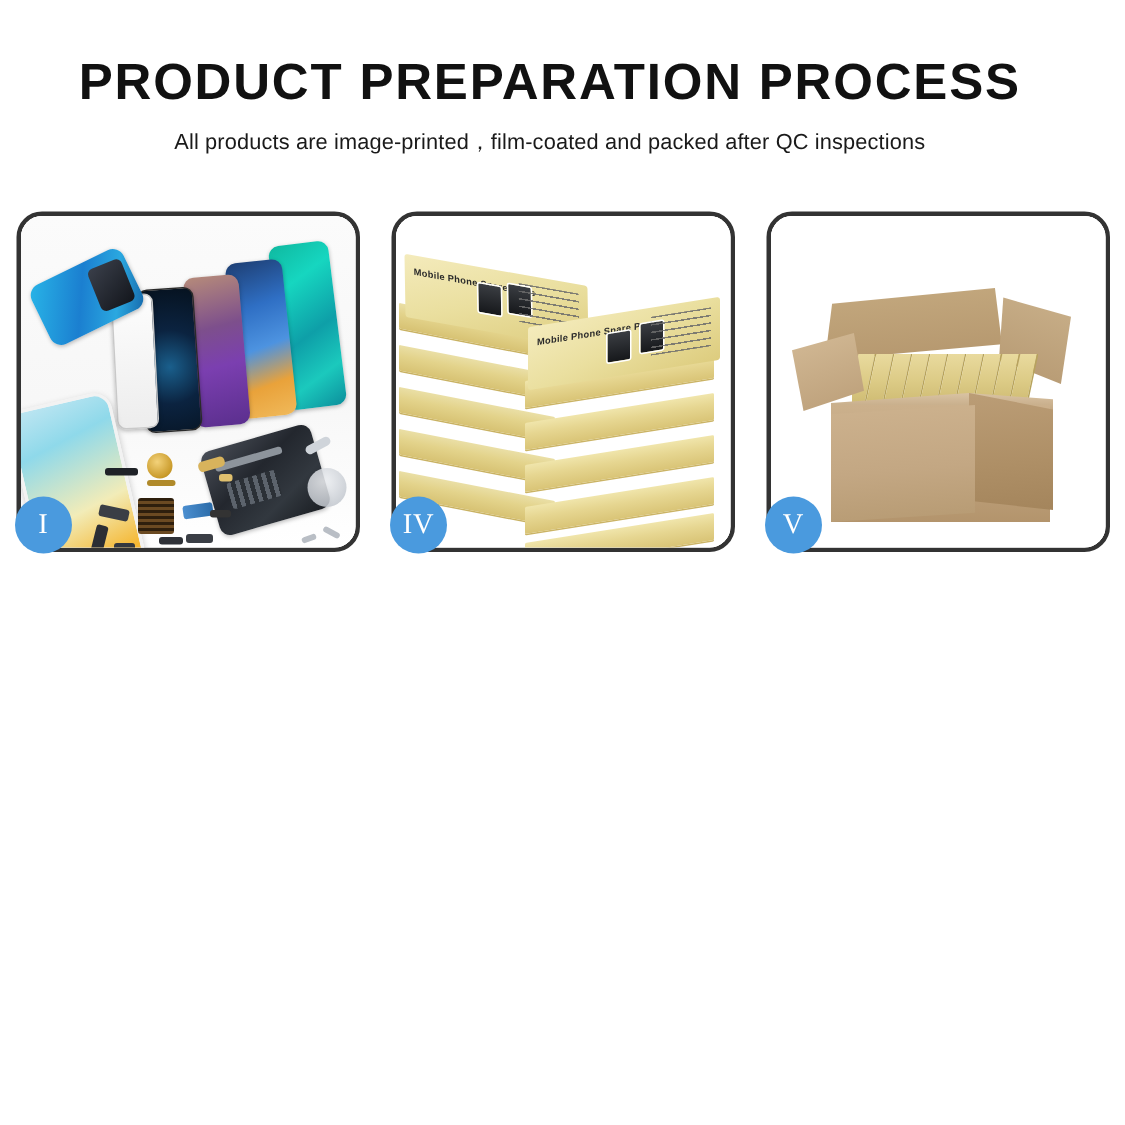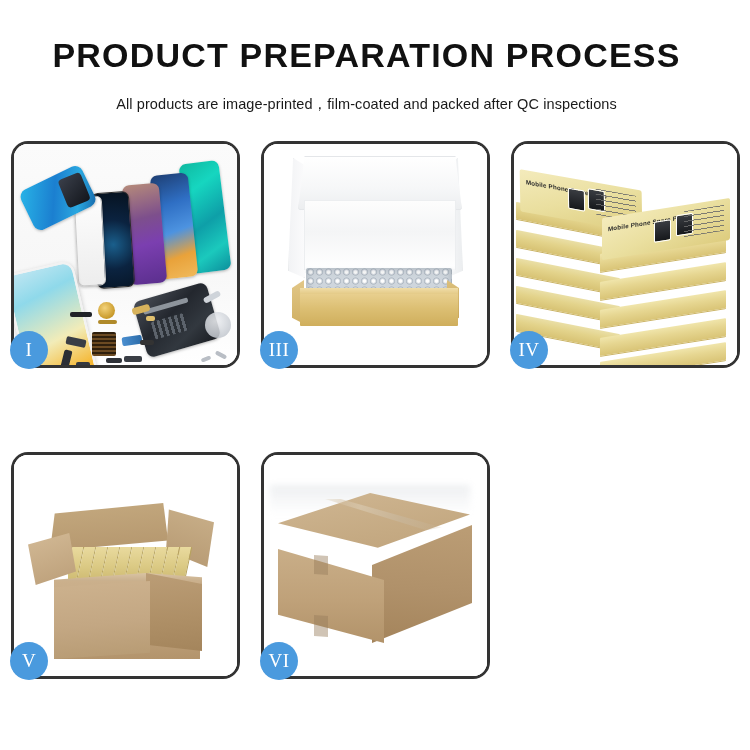--- a/index.html
+++ b/index.html
@@ -21,21 +21,21 @@
     color: #111111;
     margin-top: 38px;
     line-height: 1.05;
     white-space: nowrap;
   }
   .subtitle {
     text-align: center;
     font-size: 14.5px;
     font-weight: 400;
     color: #1a1a1a;
-    margin-top: 21px;
+    margin-top: 11px;
     letter-spacing: 0.1px;
     white-space: nowrap;
   }
 
   
   .grid {
     position: absolute;
     left: 11px; top: 141px;
     width: 729px; height: 538px;
     display: grid;
@@ -422,36 +422,20 @@
           <div class="part p17"></div>
           <div class="part p18"></div>
           <div class="part p19"></div>
           <div class="part p20"></div>
         </div>
       </div>
       <div class="badge">I</div>
     </div>
 
 
-    <div class="panel">
-      <div class="panel-inner">
-        <div class="scene3">
-          <div class="b3-lidL"></div>
-          <div class="b3-lidR"></div>
-          <div class="b3-lidback"></div>
-          <div class="b3-foam"></div>
-          <div class="b3-bubble"></div>
-          <div class="b3-sideL"></div>
-          <div class="b3-sideR"></div>
-          <div class="b3-frontflap"></div>
-          <div class="b3-front"></div>
-        </div>
-      </div>
-      <div class="badge">III</div>
-    </div>
 
     <div class="panel">
       <div class="panel-inner">
         <div class="scene4">
           <div class="stack">
             <div class="sb sb-l sb-l5"></div>
             <div class="sb sb-l sb-l4"></div>
             <div class="sb sb-l sb-l3"></div>
             <div class="sb sb-l sb-l2"></div>
             <div class="sb sb-l sb-l1"></div>
@@ -501,29 +485,15 @@
           <div class="c5-rim"></div>
           <div class="c5-flapL"></div>
           <div class="c5-body"></div>
           <div class="c5-right"></div>
           <div class="c5-front"></div>
         </div>
       </div>
       <div class="badge">V</div>
     </div>
 
-    <div class="panel">
-      <div class="panel-inner">
-        <div class="scene6">
-          <div class="c6-shadowbg"></div>
-          <div class="c6-top"></div>
-          <div class="c6-right"></div>
-          <div class="c6-front"></div>
-          <div class="c6-seam"></div>
-          <div class="c6-tabA"></div>
-          <div class="c6-tabB"></div>
-        </div>
-      </div>
-      <div class="badge">VI</div>
-    </div>
 
   </div>
 </div>
 
 </body></html>

